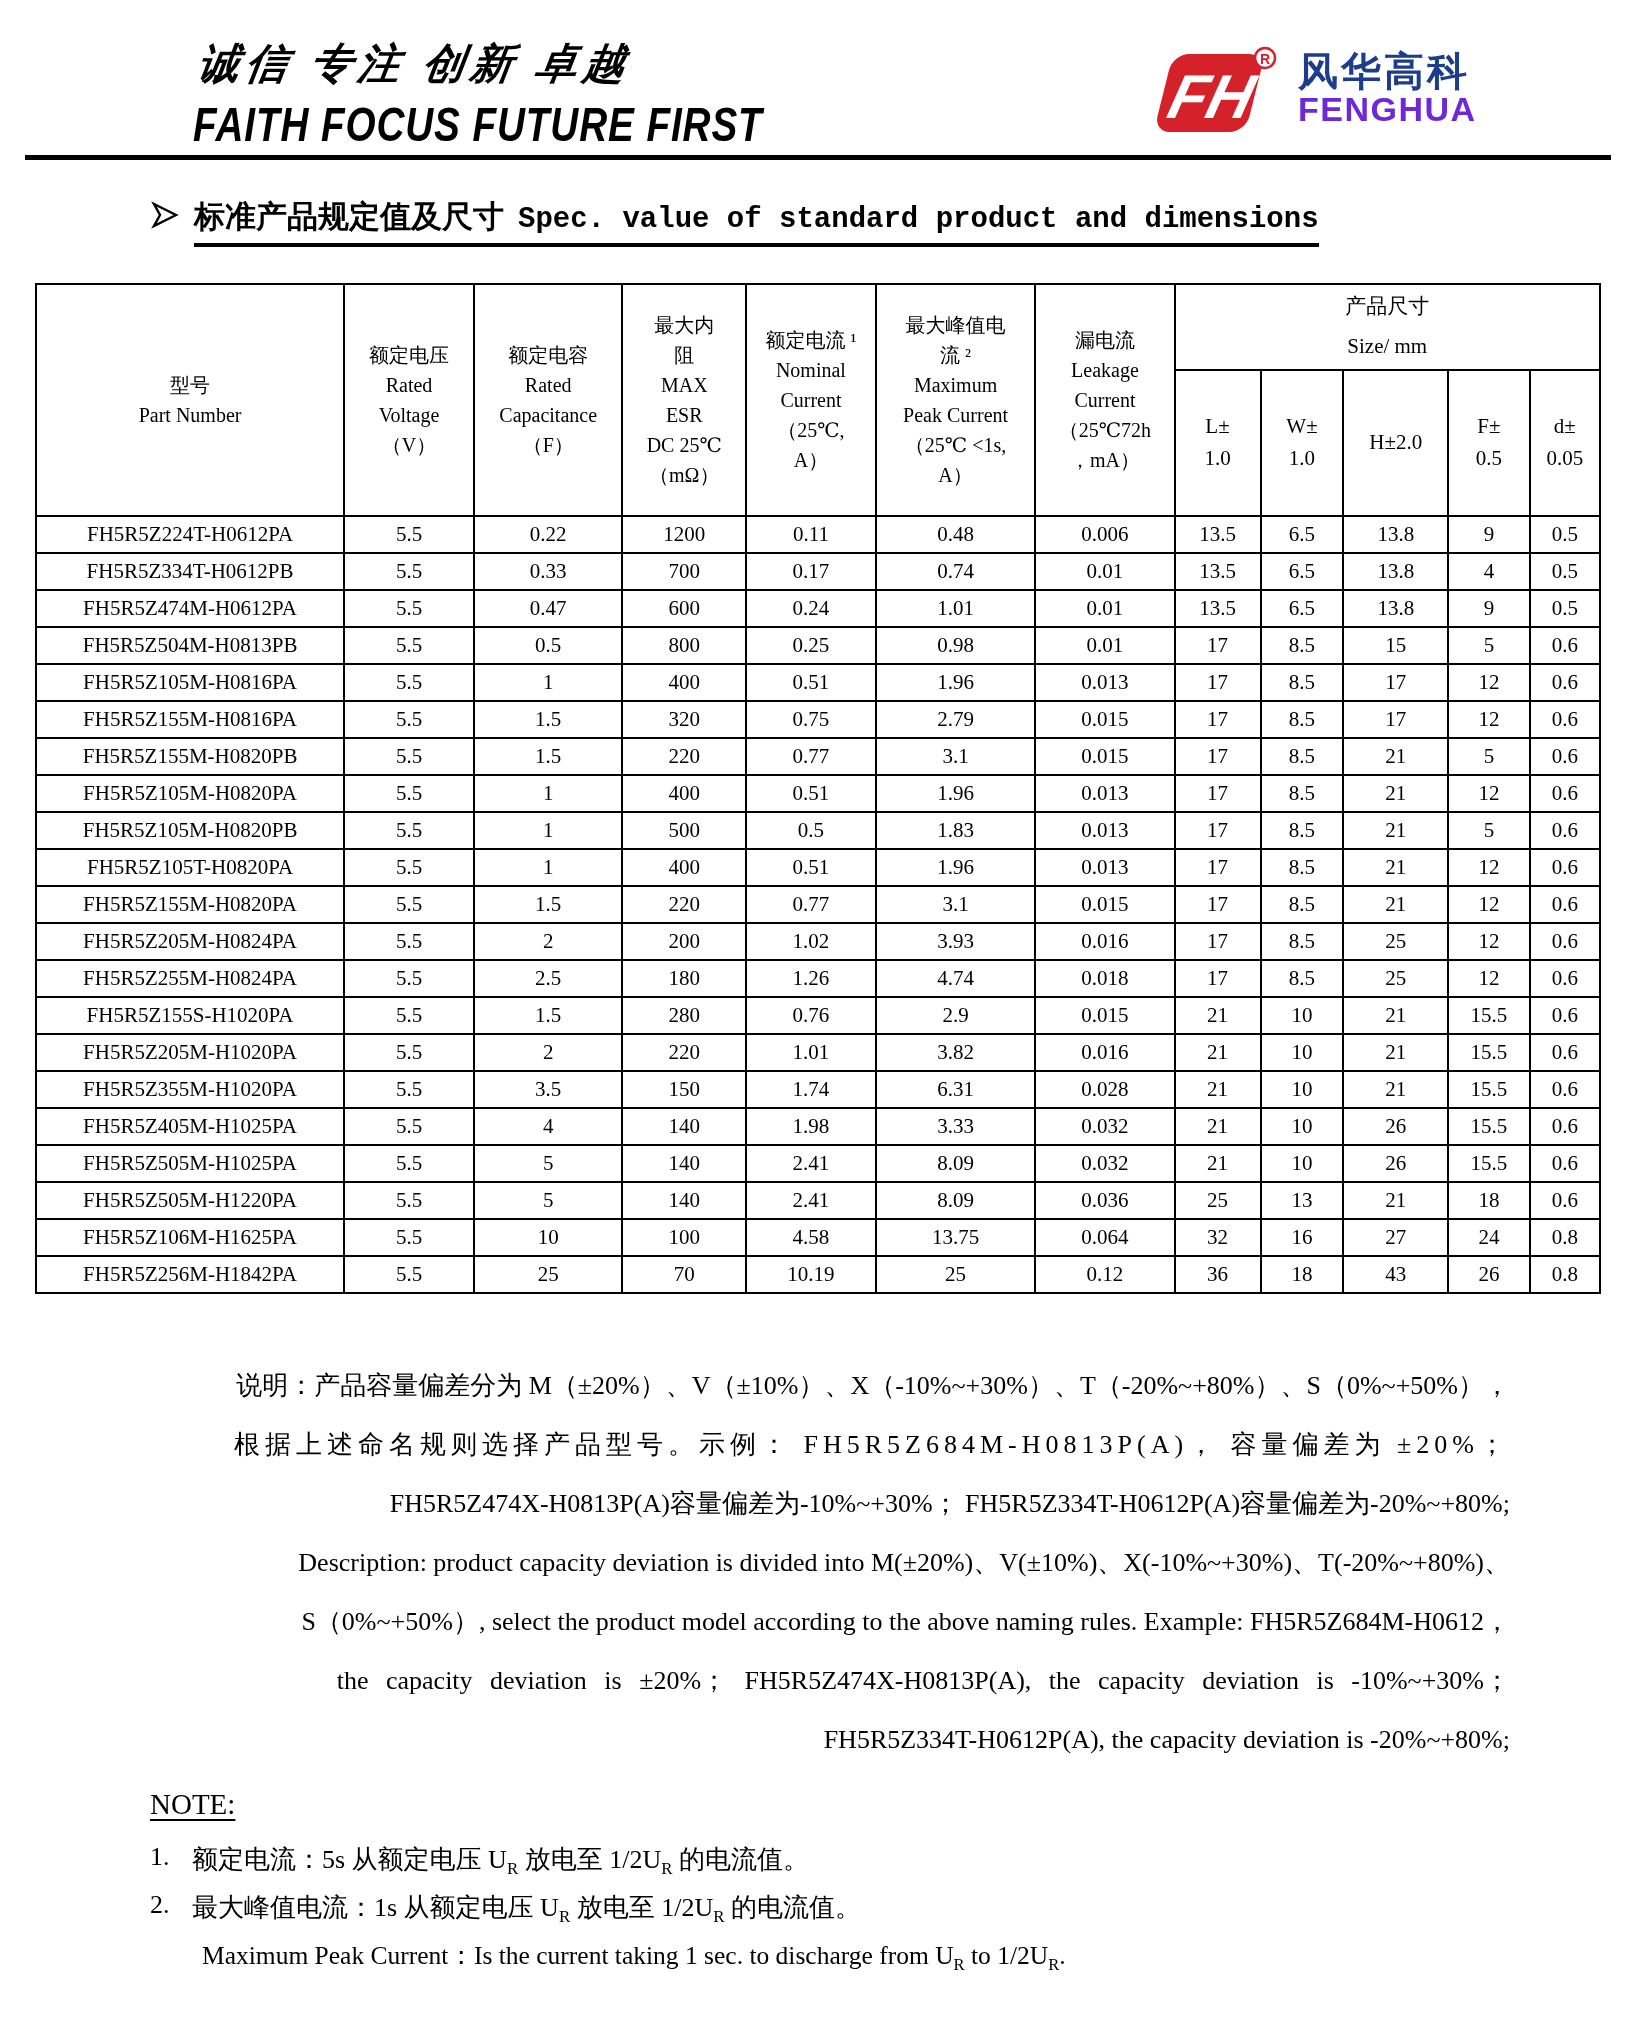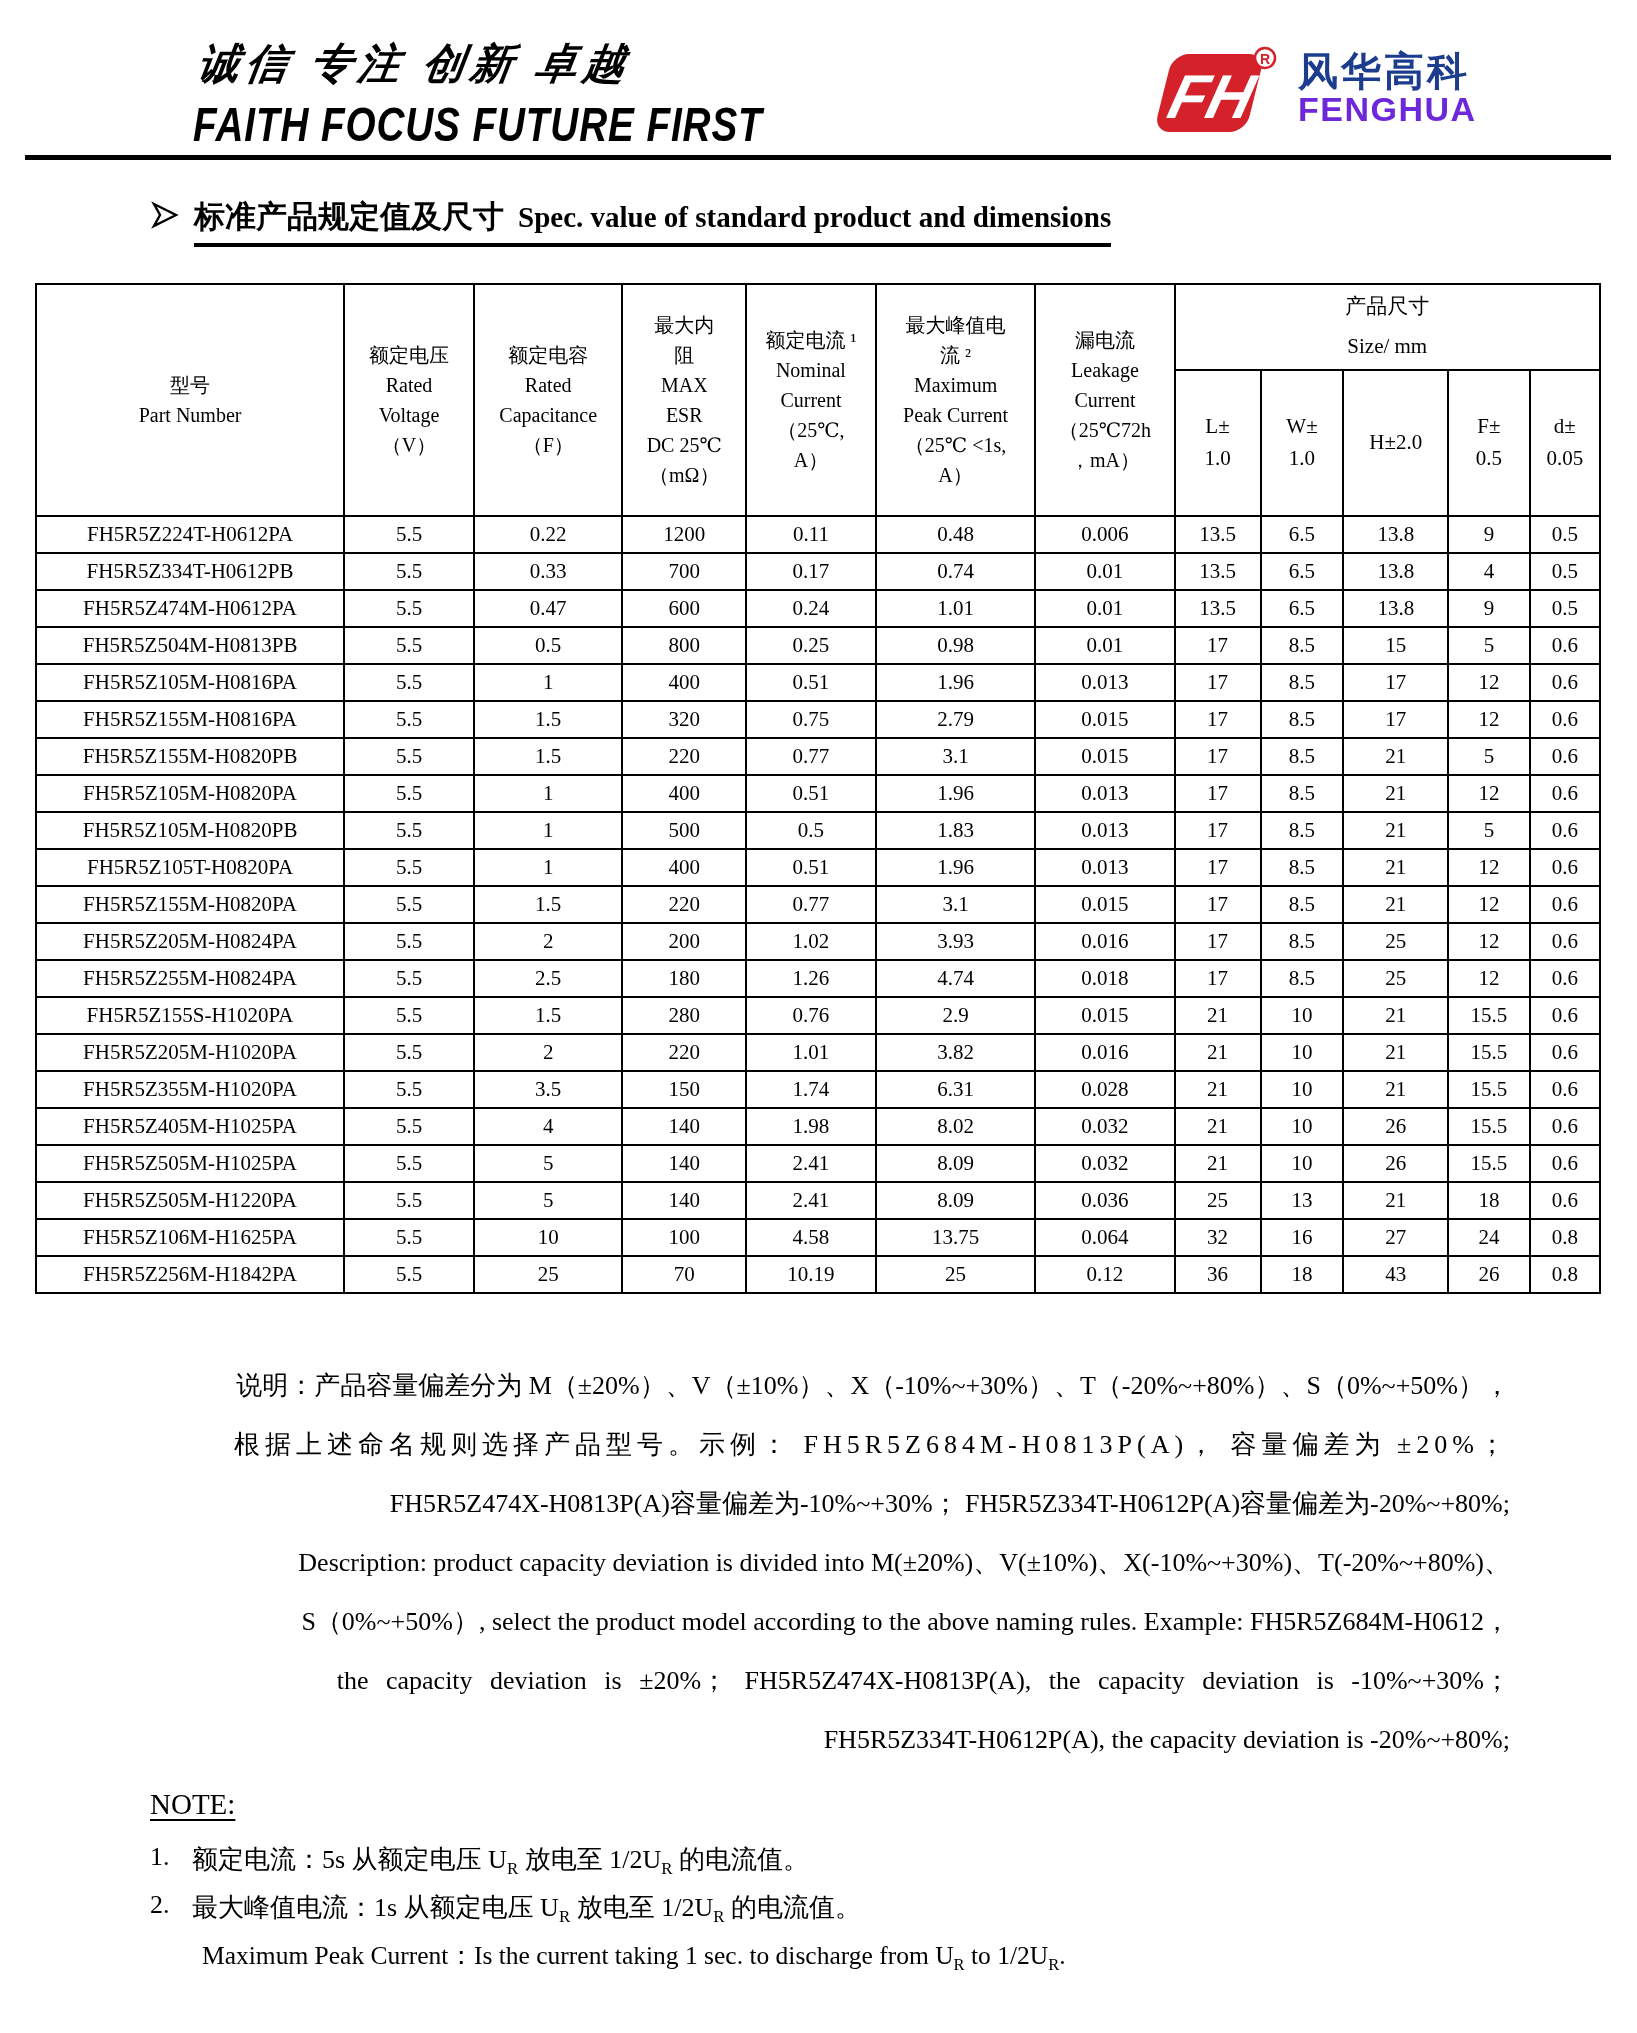--- a/index.html
+++ b/index.html
@@ -35,21 +35,21 @@
     font-family:"Liberation Sans","DejaVu Sans",sans-serif; line-height:1.05;
   }
   .top-rule { position:absolute; left:25px; top:155px; width:1586px; height:5px; background:#000; }
   
   .title-row { position:absolute; left:150px; top:196px; display:flex; align-items:flex-start; }
   .title-bullet { width:30px; height:30px; margin-top:4px; }
   .title-text {
     margin-left:14px; border-bottom:4px solid #000; padding-bottom:5px; white-space:nowrap;
   }
   .title-cn { font-size:31px; font-weight:bold; }
-  .title-en { font-size:29px; font-weight:bold; margin-left:10px; }
+  .title-en { font-size:29px; font-weight:bold; margin-left:10px;font-family:Liberation Mono, monospace; }
   
   .spec-table-wrap { position:absolute; left:35px; top:283px; width:1566px; }
   table { width:100%; border-collapse:collapse; table-layout:fixed; }
   th, td { border:2px solid #000; text-align:center; vertical-align:middle; }
   thead th { font-weight:normal; font-size:20px; line-height:1.5; white-space:pre-line; padding:2px 1px; }
   thead tr.group-row { height:79px; }
   thead tr.sub-row th { height:146px; font-size:21px; }
   th.size-group { font-size:21px; line-height:1.9; }
   tbody td { height:37px; font-size:21px; padding:0 2px; overflow:hidden; white-space:nowrap; }
   
@@ -411,21 +411,21 @@
             <td>15.5</td>
             <td>0.6</td>
           </tr>
 
           <tr>
             <td>FH5R5Z405M-H1025PA</td>
             <td>5.5</td>
             <td>4</td>
             <td>140</td>
             <td>1.98</td>
-            <td>8.02</td>
+            <td>3.33</td>
             <td>0.032</td>
             <td>21</td>
             <td>10</td>
             <td>26</td>
             <td>15.5</td>
             <td>0.6</td>
           </tr>
 
           <tr>
             <td>FH5R5Z505M-H1025PA</td>

